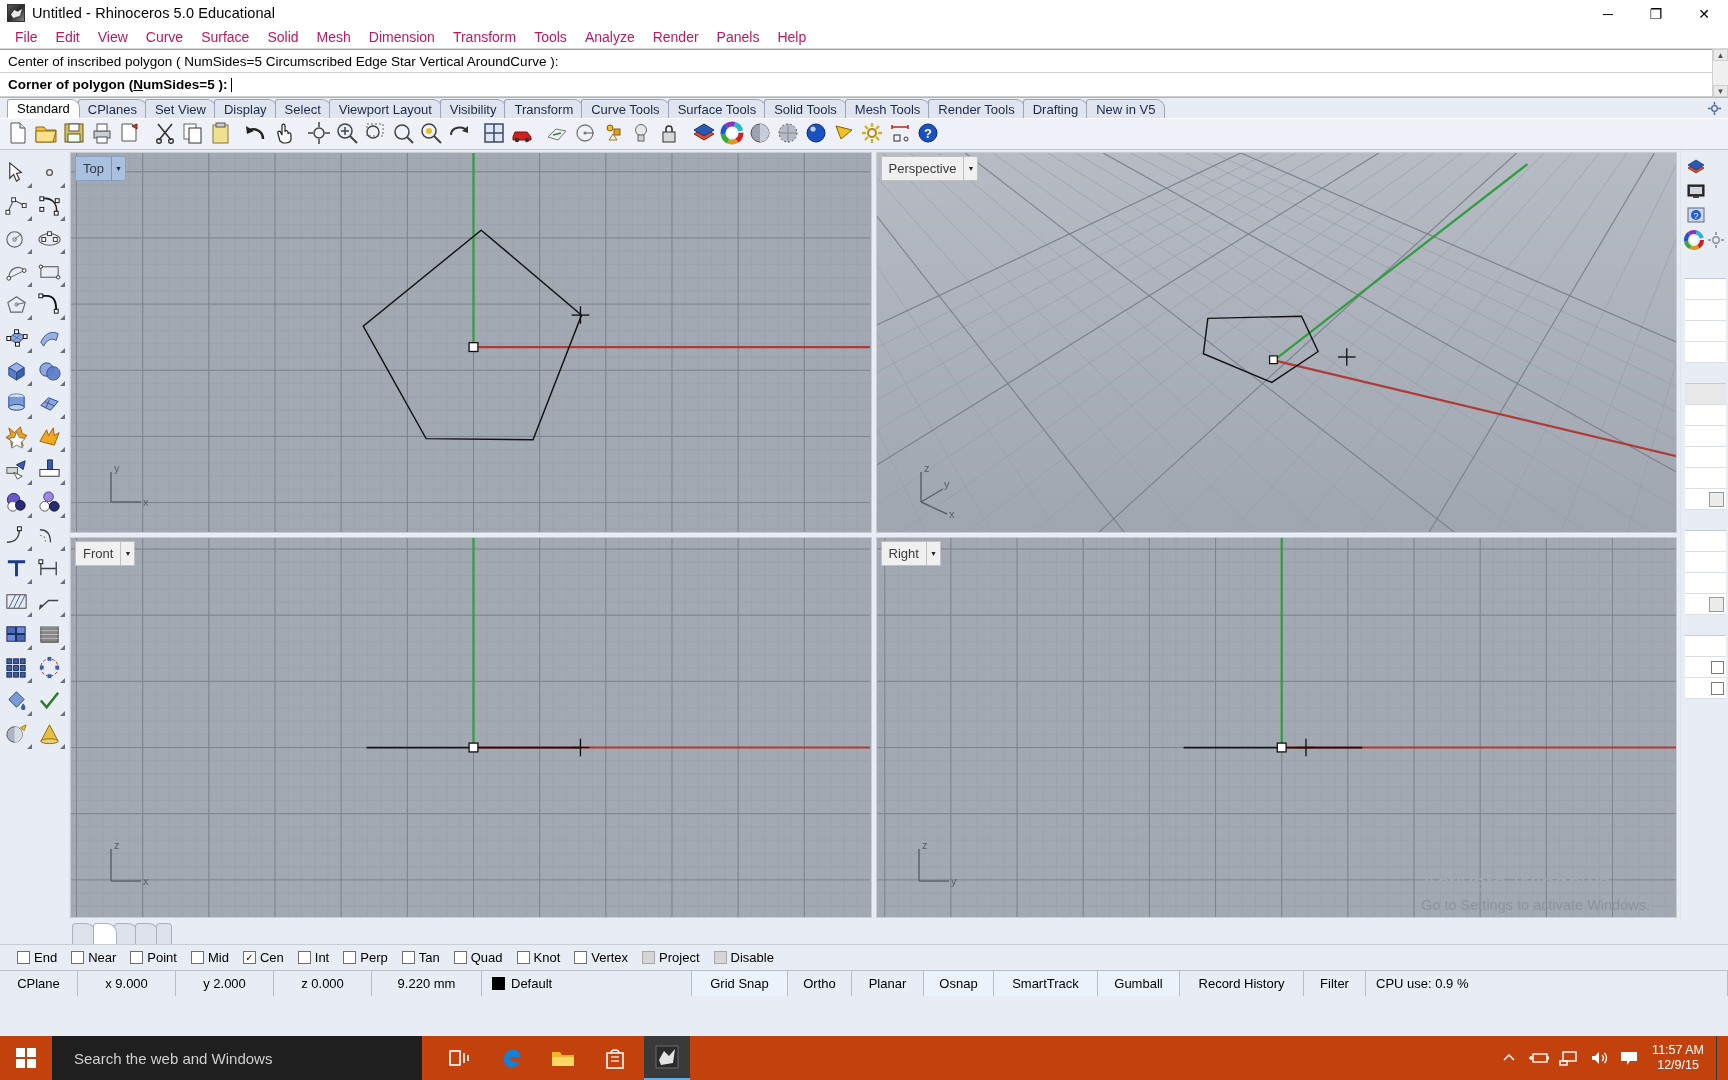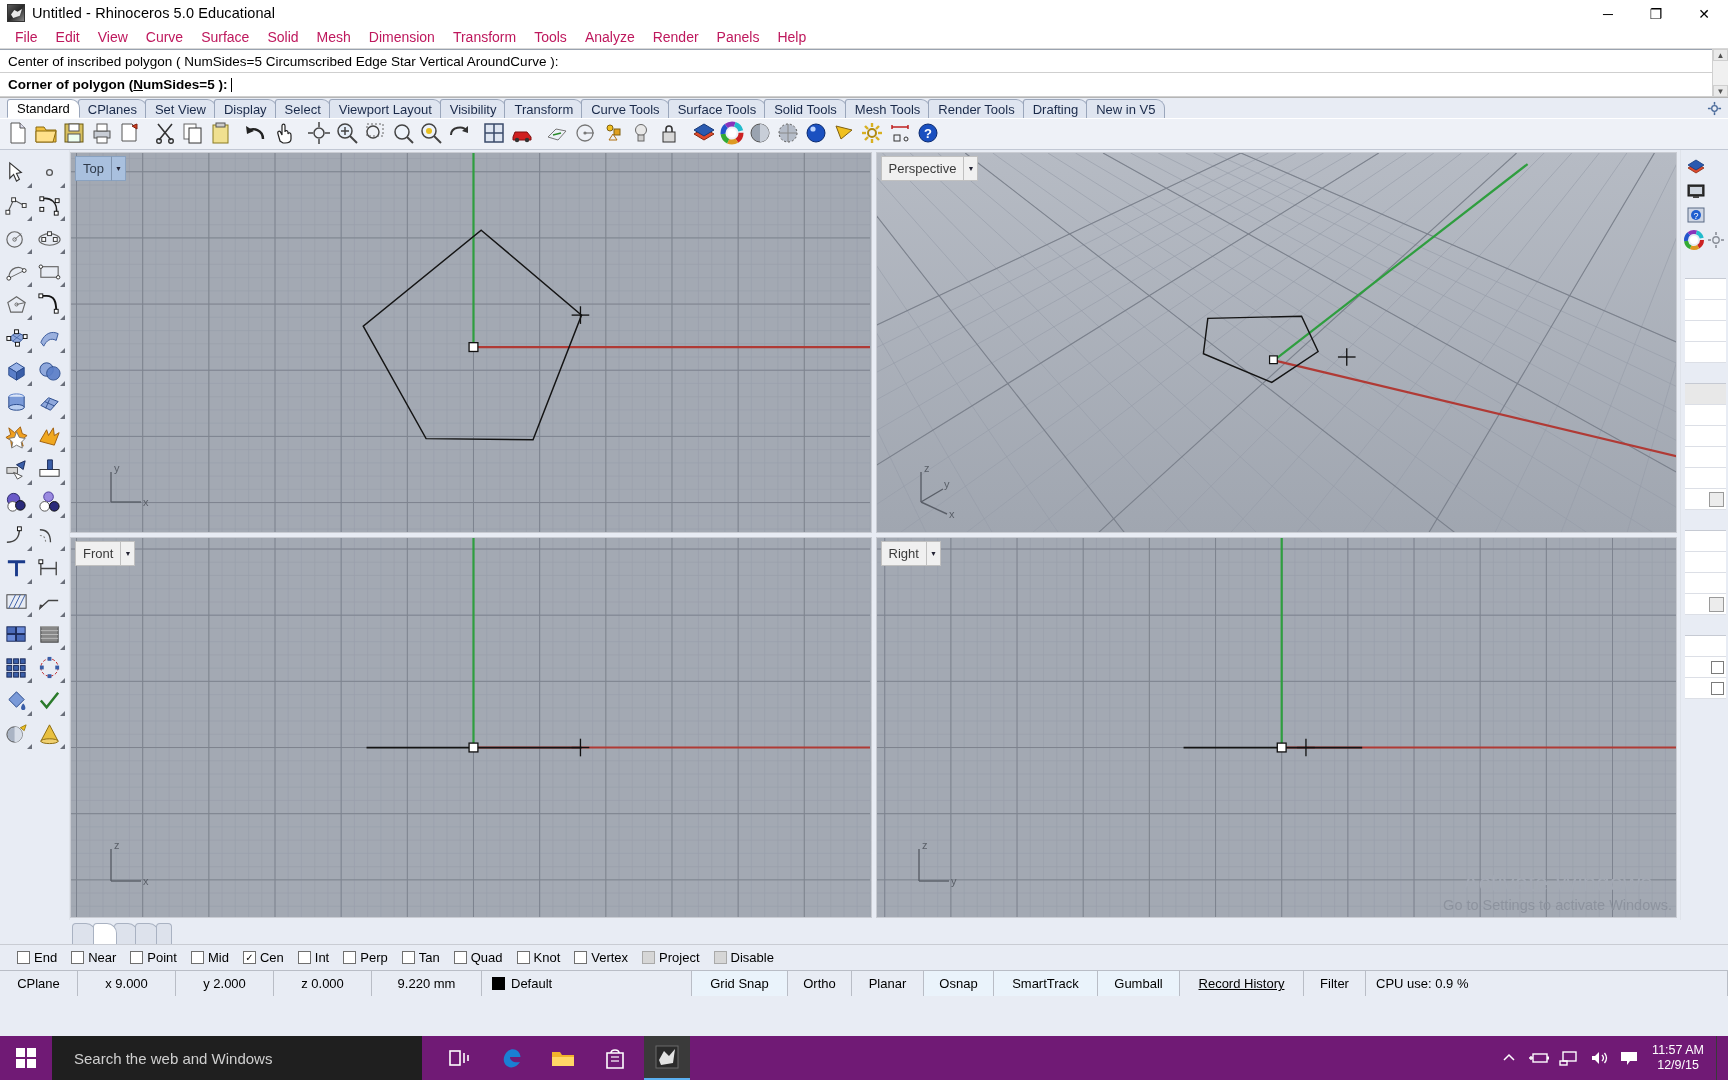--- a/index.html
+++ b/index.html
@@ -142,22 +142,22 @@
   .vp-label .arrow {
     width: 15px; background: #a9c0de; border: 1px solid #8aa2c0; border-left: 1px solid #7f93ad;
     display: flex; align-items: center; justify-content: center; font-size: 7px; color: #223;
   }
   .vp-label.inactive .arrow { background: #f0f0f0; border-color: #c0c0c0; }
   .vp-canvas { position: absolute; inset: 0; }
   .axis-gizmo {
     position: absolute; font-size: 11px; color: #555; z-index: 6;
   }
   .watermark {
-    position: absolute; right: 4px; bottom: 4px; z-index: 5;
-    text-align: center; color: #9aa0ab; pointer-events: none; margin-top: 17px;
+    position: absolute; right: 26px; bottom: 4px; z-index: 5;
+    text-align: left; color: #9aa0ab; pointer-events: none; margin-top: 17px;
   }
   .watermark .wm1 { font-size: 24px; color: #a3a9b4; }
   .watermark .wm2 { font-size: 14.5px; color: #8d939e; }
 
   
   .right-panel {
     width: 48px; background: #e8ecf4; display: flex; flex-direction: column;
     border-left: 1px solid #dfe3ea;
   }
   .rp-tabs { display: flex; flex-direction: column; padding-top: 5px; }
@@ -223,21 +223,21 @@
     display: flex; align-items: center; justify-content: center;
     border-right: 1px solid #b9bdc6; padding: 0 10px; white-space: nowrap; cursor: default;
   }
   .sb-cell.left { justify-content: flex-start; }
   .sb-cell.bold { font-weight: normal; background: #eaf3fb; }
   .sb-swatch { width: 13px; height: 13px; background: #000; margin-right: 6px; }
 
   
   .taskbar {
     position: absolute; left: 0; bottom: 0; width: 1728px; height: 44px;
-    background: #701a75; display: flex; align-items: center; color: #fff;
+    background: #c2410c; display: flex; align-items: center; color: #fff;
   }
   .start-btn {
     width: 52px; height: 44px; display: flex; align-items: center; justify-content: center;
     cursor: default;
   }
   .win-logo { width: 20px; height: 20px; display: grid; grid-template-columns: 1fr 1fr; grid-template-rows: 1fr 1fr; gap: 2px; }
   .win-logo div { background: #fff; }
   .search-box {
     width: 370px; height: 44px; background: #1f1f1f; display: flex; align-items: center;
     padding-left: 22px; font-size: 15px; color: #cfcfcf; cursor: text;
@@ -1148,21 +1148,21 @@
       <span class="sb-swatch"></span>
       <span>Default</span>
     </div>
     <div id="sbtoggles" style="display:flex;">
         <div class="sb-cell bold" style="width: 96px;">Grid Snap</div>
         <div class="sb-cell" style="width: 64px;">Ortho</div>
         <div class="sb-cell" style="width: 72px;">Planar</div>
         <div class="sb-cell bold" style="width: 70px;">Osnap</div>
         <div class="sb-cell bold" style="width: 104px;">SmartTrack</div>
         <div class="sb-cell bold" style="width: 82px;">Gumball</div>
-        <div class="sb-cell" style="width: 124px; text-decoration: underline;">Record History</div>
+        <div class="sb-cell" style="width: 124px;">Record History</div>
         <div class="sb-cell" style="width: 62px;">Filter</div>
       </div>
     <div class="sb-cell left" style="flex:1;">CPU use: 0.9 %</div>
   </div>
 
   <div class="taskbar">
     <div class="start-btn">
       <div class="win-logo">
           <div></div>
           <div></div>

